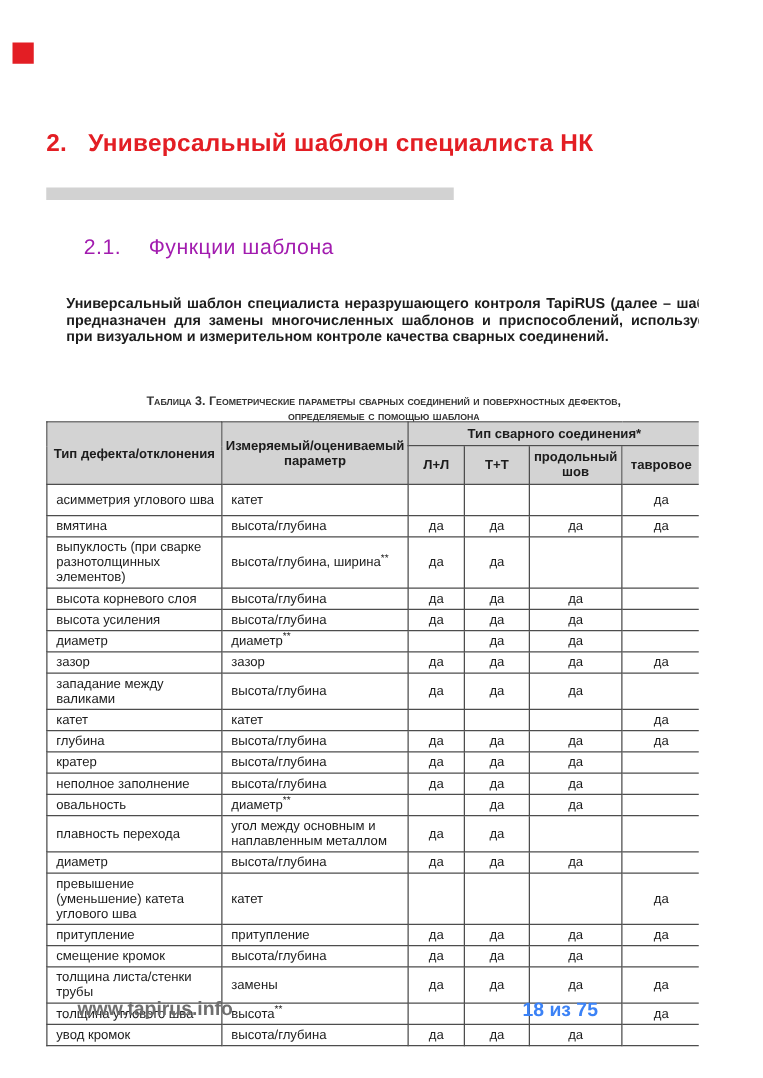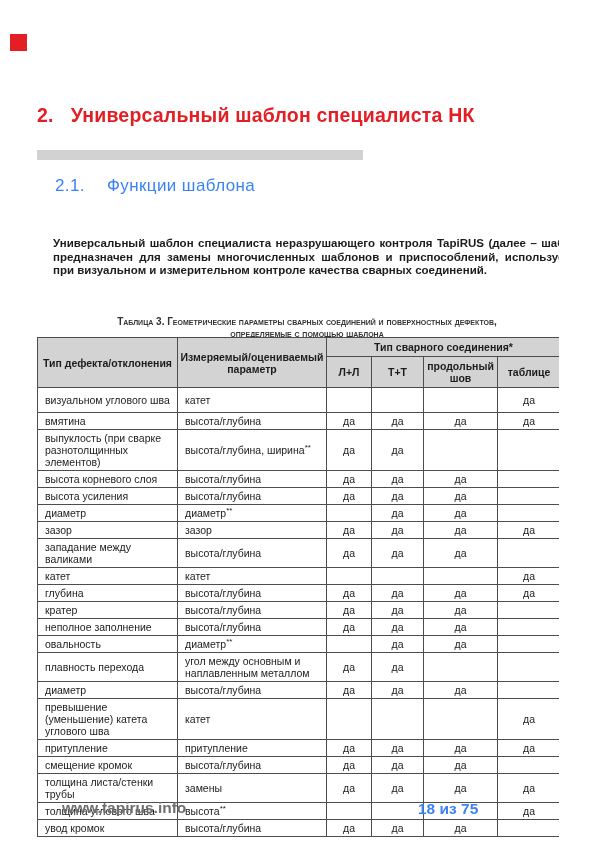--- a/index.html
+++ b/index.html
@@ -8,22 +8,22 @@
     font-family:"Liberation Sans",sans-serif;color:#1c1c1c;overflow:hidden;
   }
   .red-square{position:absolute;left:10px;top:34px;width:17px;height:17px;background:#e31e24;}
   .chapter-title{
     position:absolute;left:37px;top:104px;width:540px;margin:0;
     font-size:19.5px;font-weight:bold;color:#e31e24;letter-spacing:.2px;
   }
   .chapter-title .num{margin-right:17px;}
   .gray-bar{position:absolute;left:37px;top:150px;width:326px;height:10px;background:#d2d2d2;}
   .section-title{
-    position:absolute;left:55px;top:176px;width:480px;margin:0;
-    font-size:17px;font-weight:normal;color:#3b82f6;letter-spacing:.4px;
+    position:absolute;left:55px;top:176px;width:480px;margin:12px;
+    font-size:17px;font-weight:normal;color:#a21caf;letter-spacing:.4px;
   }
   .section-title .num{margin-right:22px;}
   .para{
     position:absolute;left:37px;width:536px;margin:16px;
     font-size:11.5px;font-weight:bold;line-height:13.6px;
     text-align:justify;text-align-last:left;color:#1c1c1c;
   }
   .para1{top:221px;}
   .para2{top:267px;}
   .tbl-caption{
@@ -89,26 +89,26 @@
     <thead>
       <tr>
         <th rowspan="2">Тип дефекта/отклонения</th>
         <th rowspan="2">Измеряемый/оцениваемый параметр</th>
         <th colspan="4">Тип сварного соединения*</th>
       </tr>
       <tr>
         <th>Л+Л</th>
         <th>Т+Т</th>
         <th>продольный шов</th>
-        <th>таблице</th>
+        <th>тавровое</th>
       </tr>
     </thead>
     <tbody>
         <tr>
-          <td class="c-defect">визуальном углового шва</td>
+          <td class="c-defect">асимметрия углового шва</td>
           <td class="c-param">катет</td>
           <td class="c-val"></td>
           <td class="c-val"></td>
           <td class="c-val"></td>
           <td class="c-val">да</td>
         </tr>
         <tr>
           <td class="c-defect">вмятина</td>
           <td class="c-param">высота/глубина</td>
           <td class="c-val">да</td>

